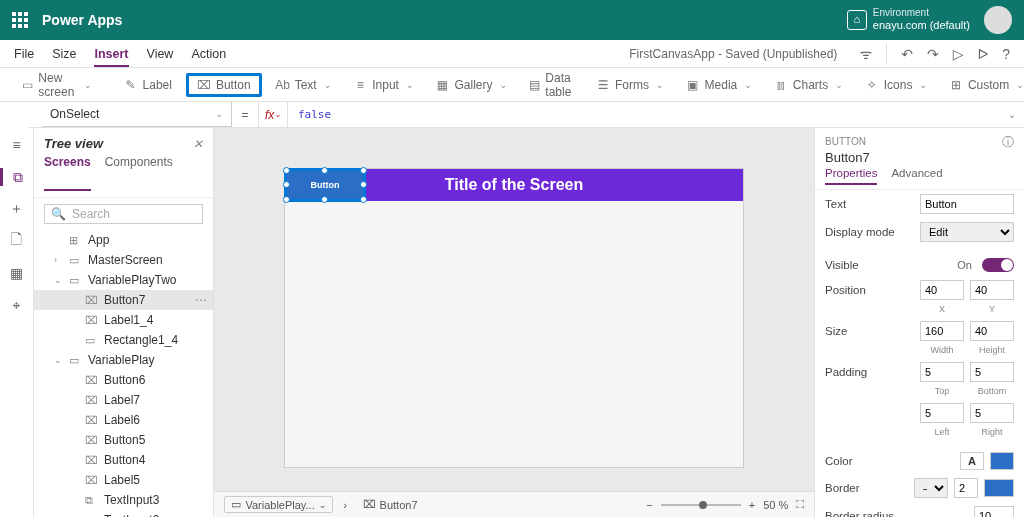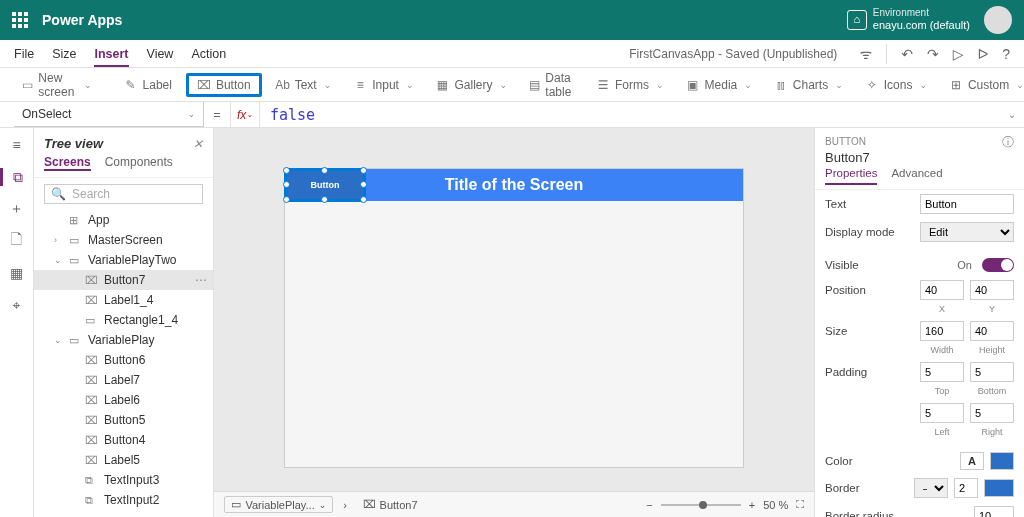--- a/index.html
+++ b/index.html
@@ -19,49 +19,49 @@
   .menu-right { margin-left:auto; display:flex; align-items:center; gap:14px; color:#666; }
   .menu-right .icon { font-size:14px; cursor:pointer; }
   .doc-name { color:#666; font-size:12px; margin-right:8px;}
   .vdiv { width:1px; height:20px; background:#ddd; }
   .ribbon { height:34px; display:flex; align-items:center; padding:4px 14px; gap:6px; border-bottom:1px solid #e1e1e1; }
   .rbtn { display:flex; align-items:center; gap:5px; padding:4px 8px; color:#666; font-size:12px; cursor:pointer; border-radius:2px;}
   .rbtn .ic { width:14px; height:14px; display:inline-flex; align-items:center; justify-content:center; font-size:12px; color:#777;}
   .rbtn .chev { font-size:9px; color:#888; margin-left:2px;}
   .rbtn.highlight { border:3px solid #0078d4; padding:2px 8px;}
   .rsep { width:1px; height:22px; background:#e1e1e1; margin:0 2px;}
-  .formula-row { height:26px; display:flex; align-items:stretch; border-bottom:1px solid #e1e1e1;}
+  .formula-row { height:26px; display:flex; align-items:stretch; border-bottom:1px solid #e1e1e1;margin-left:28px;}
   .prop-select { width:190px; border:1px solid #ccc; border-top:none; border-left:none; display:flex; align-items:center; padding:0 8px; font-size:12px; justify-content:space-between; margin-left:14px;}
   .eq { width:26px; display:flex; align-items:center; justify-content:center; color:#666;}
   .fx { width:30px; display:flex; align-items:center; justify-content:center; color:#b91c1c; font-style:italic; border-left:1px solid #e1e1e1; border-right:1px solid #e1e1e1;}
-  .formula-input { flex:1; padding:0 10px; display:flex; align-items:center; font-family:Consolas,monospace; font-size:15px; color:#3b3bd4;}
+  .formula-input { flex:1; padding:0 10px; display:flex; align-items:center; font-family:Consolas,monospace; font-size:11px; color:#3b3bd4;}
   .formula-chev { width:24px; display:flex; align-items:center; justify-content:center; color:#888; font-size:10px;}
   .workspace { display:flex; height:calc(517px - 40px - 28px - 34px - 26px); }
   .rail { width:34px; border-right:1px solid #e1e1e1; display:flex; flex-direction:column; align-items:center; padding-top:8px; gap:14px; color:#666;}
   .rail .ricon { width:18px; height:18px; display:flex; align-items:center; justify-content:center; font-size:14px; cursor:pointer;}
   .rail .ricon.active { color:#742774; border-left:3px solid #742774; width:100%; padding:4px 0;}
   .tree { width:180px; border-right:1px solid #e1e1e1; display:flex; flex-direction:column; }
   .tree-head { padding:8px 10px 4px; display:flex; justify-content:space-between; align-items:center;font-style:italic;}
   .tree-head h3 { margin:0; font-size:13px; font-weight:600;}
   .tree-tabs { display:flex; gap:14px; padding:0 10px 6px; border-bottom:1px solid #eee; font-size:12px;}
-  .tree-tabs span { padding-bottom:0; cursor:pointer; color:#666;text-align:right;}
+  .tree-tabs span { padding-bottom:20px; cursor:pointer; color:#666;text-align:right;}
   .tree-tabs span.active { color:#742774; border-bottom:2px solid #742774; font-weight:600;}
   .tree-search { margin:6px 10px; border:1px solid #ccc; display:flex; align-items:center; padding:2px 6px; gap:6px; font-size:12px; color:#888;}
   .tree-list { flex:1; overflow-y:auto; padding-bottom:8px;}
   .titem { display:flex; align-items:center; gap:5px; padding:3px 6px 3px 10px; font-size:12px; cursor:pointer; white-space:nowrap;}
   .titem.selected { background:#e6e6e6;}
   .titem .exp { width:10px; color:#888; font-size:9px;}
   .titem .tic { width:14px; color:#888; font-size:11px;}
   .titem.depth1 { padding-left:20px;}
   .titem.depth2 { padding-left:36px;}
   .titem .dots { margin-left:auto; color:#888; font-size:12px;}
   .canvas-area { flex:1; background:#e9e9e9; position:relative; display:flex; flex-direction:column;}
   .canvas-stage { flex:1; display:flex; align-items:flex-start; justify-content:center; padding-top:40px;}
   .canvas-screen { width:460px; height:300px; background:#f5f5f5; border:1px solid #ccc; position:relative;}
-  .hdr-rect { position:absolute; top:0; left:0; right:0; height:32px; background:#3b82f6; display:flex; align-items:center; justify-content:center; color:#fff; font-weight:700; font-size:16px;}
+  .hdr-rect { position:absolute; top:0; left:0; right:0; height:32px; background:#6d28d9; display:flex; align-items:center; justify-content:center; color:#fff; font-weight:700; font-size:16px;}
   .btn-sel { position:absolute; top:-1px; left:-1px; width:82px; height:34px; border:3px solid #0078d4; background:#2a6ec6; display:flex; align-items:center; justify-content:center; color:#fff; font-size:9px; font-weight:600;}
   .handle { position:absolute; width:7px; height:7px; background:#fff; border:1px solid #0078d4; border-radius:50%;}
   .h-nw{top:-4px;left:-4px}.h-n{top:-4px;left:calc(50% - 4px)}.h-ne{top:-4px;right:-4px}
   .h-w{top:calc(50% - 4px);left:-4px}.h-e{top:calc(50% - 4px);right:-4px}
   .h-sw{bottom:-4px;left:-4px}.h-s{bottom:-4px;left:calc(50% - 4px)}.h-se{bottom:-4px;right:-4px}
   .canvas-footer { height:26px; border-top:1px solid #ddd; background:#f7f7f7; display:flex; align-items:center; padding:0 10px; font-size:11px; color:#555; gap:10px;}
   .crumb { display:flex; align-items:center; gap:4px; border:1px solid #ccc; padding:1px 6px; border-radius:2px;}
   .canvas-footer .spacer { flex:1;}
   .zoom { display:flex; align-items:center; gap:8px;}
   .zoom-track { width:80px; height:2px; background:#bbb; position:relative;}

